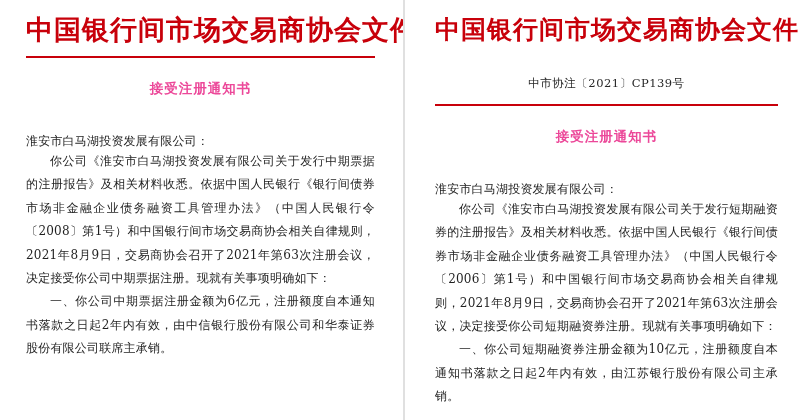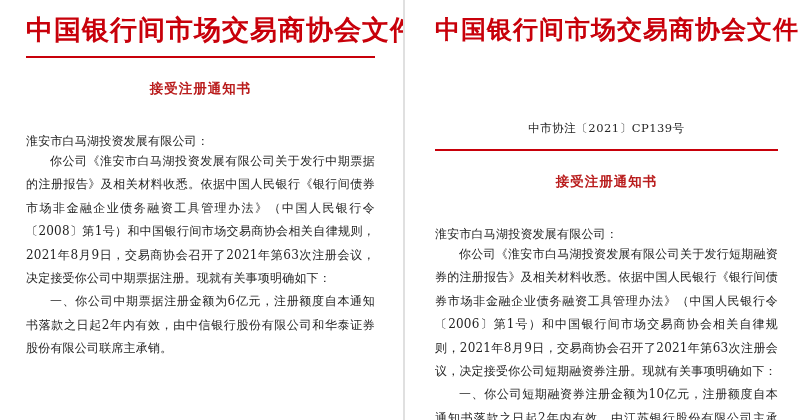--- a/index.html
+++ b/index.html
@@ -54,34 +54,34 @@
     padding-top: 17px;
   }
   .docnum {
     text-align: center;
     font-size: 11.5px;
     color: #262626;
     font-family: "DejaVu Serif", "Liberation Serif", serif;
     letter-spacing: 0.5px;
   }
   .doc.left .docnum { margin-top: 63px; }
-  .doc.right .docnum { margin-top: 79px; text-align: center; }
+  .doc.right .docnum { margin-top: 34px; text-align: center; }
 
   .redrule {
     height: 2px;
     background: #c8000a;
     margin-top: 13px;
   }
   .doc.left .redrule { margin-left: 0; margin-right: 0; }
 
   .title {
     text-align: center;
     font-size: 13.5px;
     font-weight: bold;
-    color: #b91c1c;
+    color: #ec4899;
     font-family: "DejaVu Serif", "Liberation Serif", serif;
     letter-spacing: 1px;
     margin-top: 22px;
   }
   .addressee {
     font-size: 12px;
     color: #1f1f1f;
     font-family: "DejaVu Serif", "Liberation Serif", serif;
     margin-top: 35px;
     letter-spacing: 0.2px;

